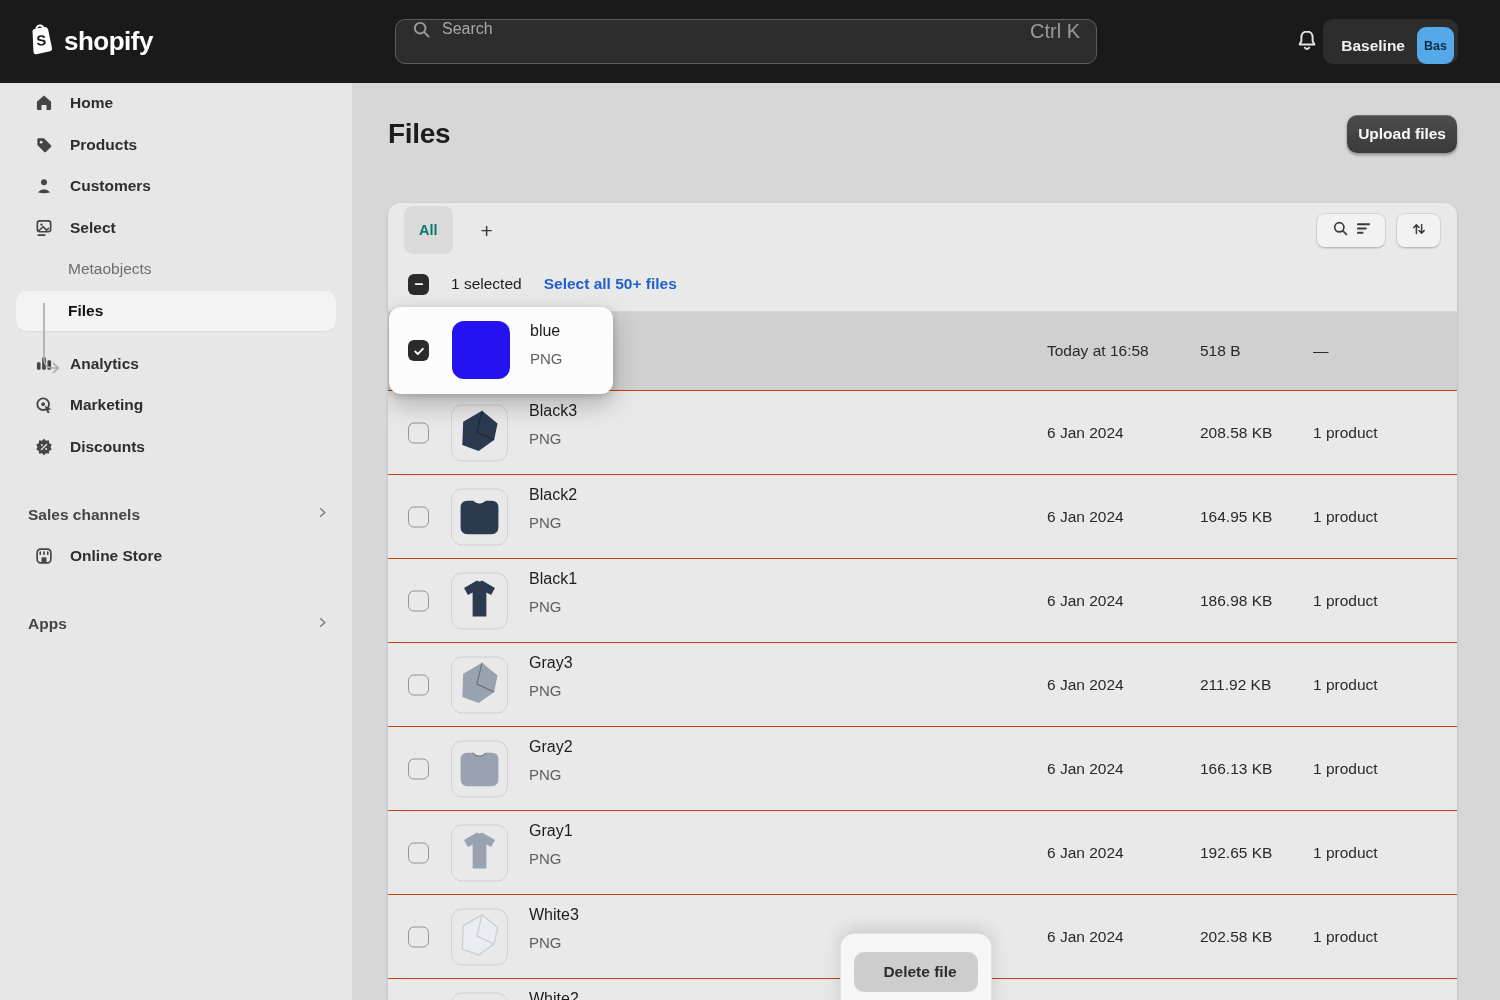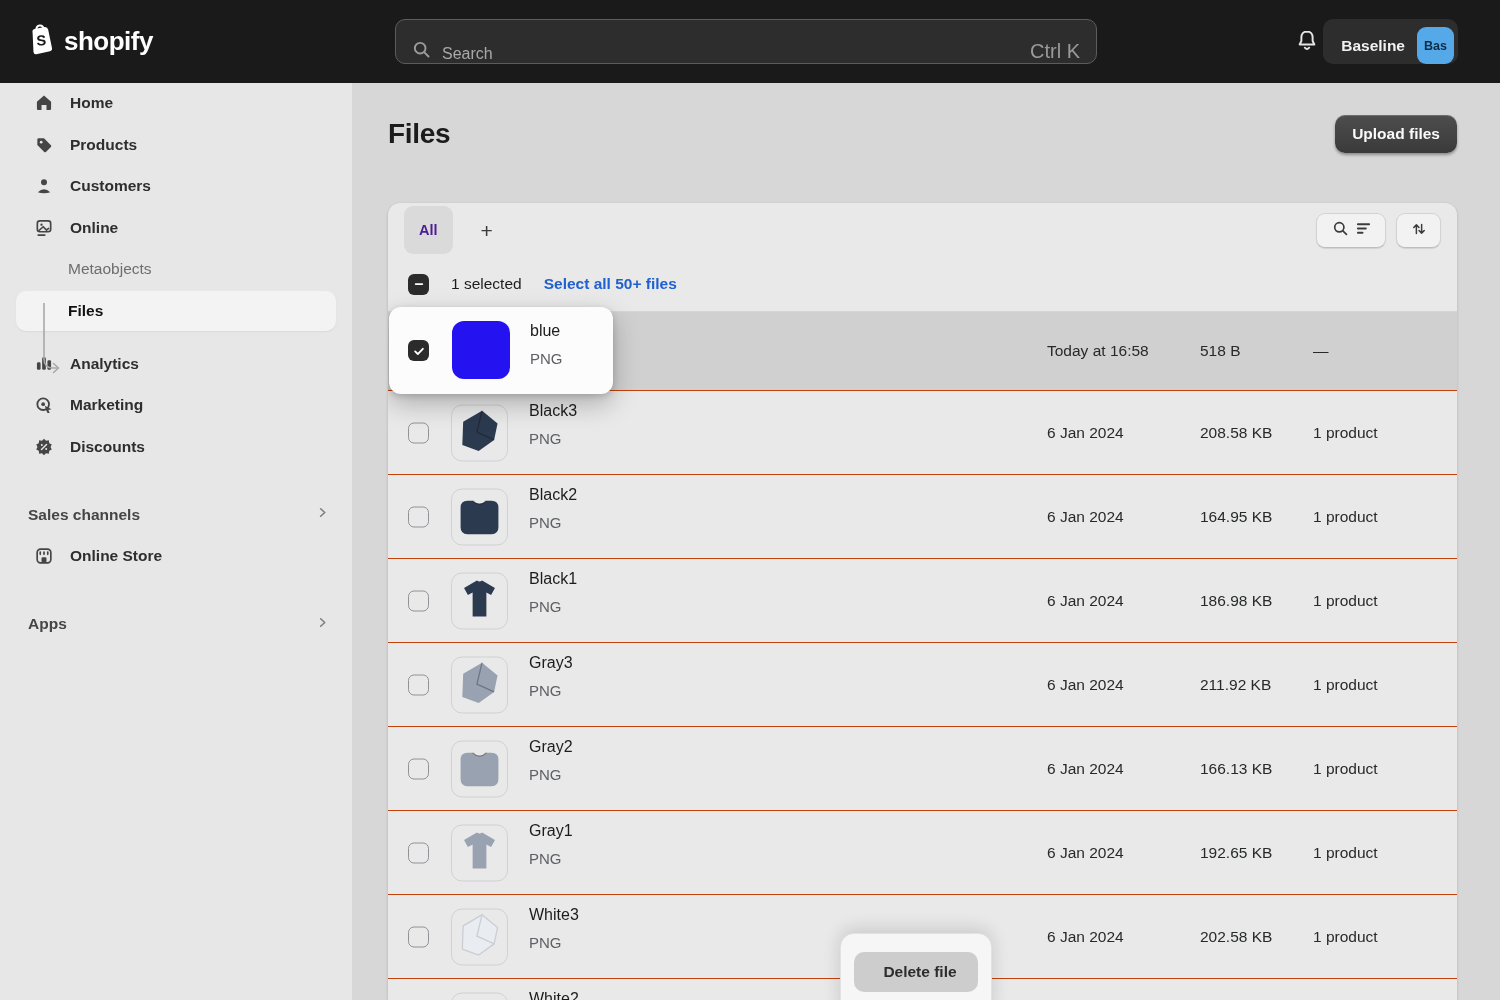--- a/index.html
+++ b/index.html
@@ -5,21 +5,21 @@
   * { margin:0; padding:0; box-sizing:border-box; }
   html,body { width:1500px; height:1000px; overflow:hidden; }
   body { font-family:"Liberation Sans","DejaVu Sans",sans-serif; background:#d7d7d7; }
   .page { position:relative; width:1500px; height:1000px; overflow:hidden; }
 
   
   .topbar { position:absolute; left:0; top:0; width:1500px; height:83px; background:#1a1a1a; z-index:30; }
   .brand { position:absolute; left:28px; top:0; height:83px; display:flex; align-items:center; gap:9px; cursor:pointer; }
   .brandname { color:#fff; font-size:26px; font-weight:700; letter-spacing:-0.5px; }
   .searchbar { position:absolute; left:395px; top:19px; width:702px; height:45px; background:#2d2d2d;
-    border:1px solid #5c5c5c; border-radius:10px; display:flex; align-items:flex-end; padding:0 16px; gap:11px; cursor:text; }
+    border:1px solid #5c5c5c; border-radius:10px; display:flex; align-items:flex-start; padding:0 16px; gap:11px; cursor:text; }
   .searchtxt { color:#a9a9a9; font-size:16px; flex:1; }
   .shortcut { color:#9a9a9a; font-size:20px; }
   .bell { position:absolute; right:180px; top:28px; width:26px; height:26px; cursor:pointer; }
   .storechip { position:absolute; right:42px; top:19px; height:45px; background:#2d2d2d; border-radius:10px;
     display:flex; align-items:center; padding:12px 4px 4px 18px; gap:12px; cursor:pointer; }
   .storename { color:#f2f2f2; font-size:15.5px; font-weight:700; }
   .avatar { width:37px; height:37px; border-radius:9px; background:var(--avatar-blue,#55a9e9); color:#0c2d49;
     font-size:12.5px; font-weight:700; display:flex; align-items:center; justify-content:center; }
 
   
@@ -35,29 +35,29 @@
   .gap10 { height:10px; } .gap25 { height:25px; }
   .nav-header { height:40px; margin:0 16px; display:flex; align-items:center; justify-content:space-between; padding:0 6px 0 12px; cursor:pointer; }
   .nav-header .lbl { font-size:15.5px; font-weight:700; color:#454545; }
   .connector { position:absolute; left:40px; top:220px; pointer-events:none; z-index:2; }
 
   
   .main { position:absolute; left:352px; top:83px; width:1148px; height:917px; }
   .pagehead { position:absolute; left:36px; right:43px; top:28px; height:46px; display:flex; align-items:center; justify-content:space-between; }
   .pagehead h1 { font-size:28px; font-weight:700; color:#1c1c1c; letter-spacing:-0.3px; }
   .upload { background:linear-gradient(180deg,#4d4d4d,#3a3a3a); color:#fafafa; font-size:15.5px; font-weight:700;
-    font-family:inherit; border:none; border-radius:10px; padding:10px 17px; cursor:pointer;
+    font-family:inherit; border:none; border-radius:10px; padding:10px 11px; cursor:pointer;
     box-shadow:inset 0 1px 0 rgba(255,255,255,0.18), 0 2px 3px rgba(0,0,0,0.35); }
 
   .card { position:absolute; left:36px; right:43px; top:120px; height:797px; background:#e9e9e9;
     border-radius:12px 12px 0 0; box-shadow:0 1px 3px rgba(0,0,0,0.18); overflow:hidden; }
 
   .tabrow { height:54px; display:flex; align-items:center; padding:0 16px; }
   .tab { background:#dadada; border:none; border-radius:9px; padding:16px 15px; font-family:inherit;
-    font-size:14.5px; font-weight:700; color:#4c1d95; cursor:pointer; }
+    font-size:14.5px; font-weight:700; color:#0f766e; cursor:pointer; }
   .addtab { background:none; border:none; font-size:21px; color:#3c3c3c; margin-left:20px; cursor:pointer; line-height:1; padding:4px 8px; }
   .spacer { flex:1; }
   .iconbtn { height:35px; background:#f2f2f2; border:1px solid #d2d2d2; border-bottom-color:#bdbdbd; border-radius:9px;
     display:flex; align-items:center; justify-content:center; gap:7px; cursor:pointer; box-shadow:0 1px 1px rgba(0,0,0,0.10); }
   .iconbtn.wide { width:70px; margin-right:10px; }
   .iconbtn.sq { width:45px; }
 
   .selrow { height:55px; display:flex; align-items:center; padding-left:20px; gap:22px; border-bottom:1px solid #d6d6d6; }
   .selcount { font-size:15.5px; color:#1d1d1d; font-weight:500; }
   .selall { font-size:15.5px; font-weight:700; color:var(--link,#2160cf); cursor:pointer; text-decoration:none; }
@@ -164,21 +164,21 @@
       </div>
       <div class="nav-item">
         <span class="ic">
             <svg viewBox="0 0 24 24" width="20" height="20" fill="none" stroke="#454545" stroke-width="2">
               <rect x="4" y="3.5" width="16" height="13" rx="3"></rect>
               <circle cx="9" cy="8" r="1.4" fill="#454545" stroke="none"></circle>
               <path d="M6 15 L11 10.5 L15 14.5 L17.5 12.5" stroke-linecap="round" stroke-linejoin="round"></path>
               <path d="M5 20.5 H13" stroke-linecap="round"></path>
             </svg>
           </span>
-        <span class="lbl">Online</span>
+        <span class="lbl">Select</span>
       </div>
       <div class="nav-item subitem">
         <span class="lbl">Metaobjects</span>
       </div>
       <div class="nav-item active" style="padding-left:52px;">
         <span class="lbl">Files</span>
       </div>
 
       <div class="gap10"></div>
 

